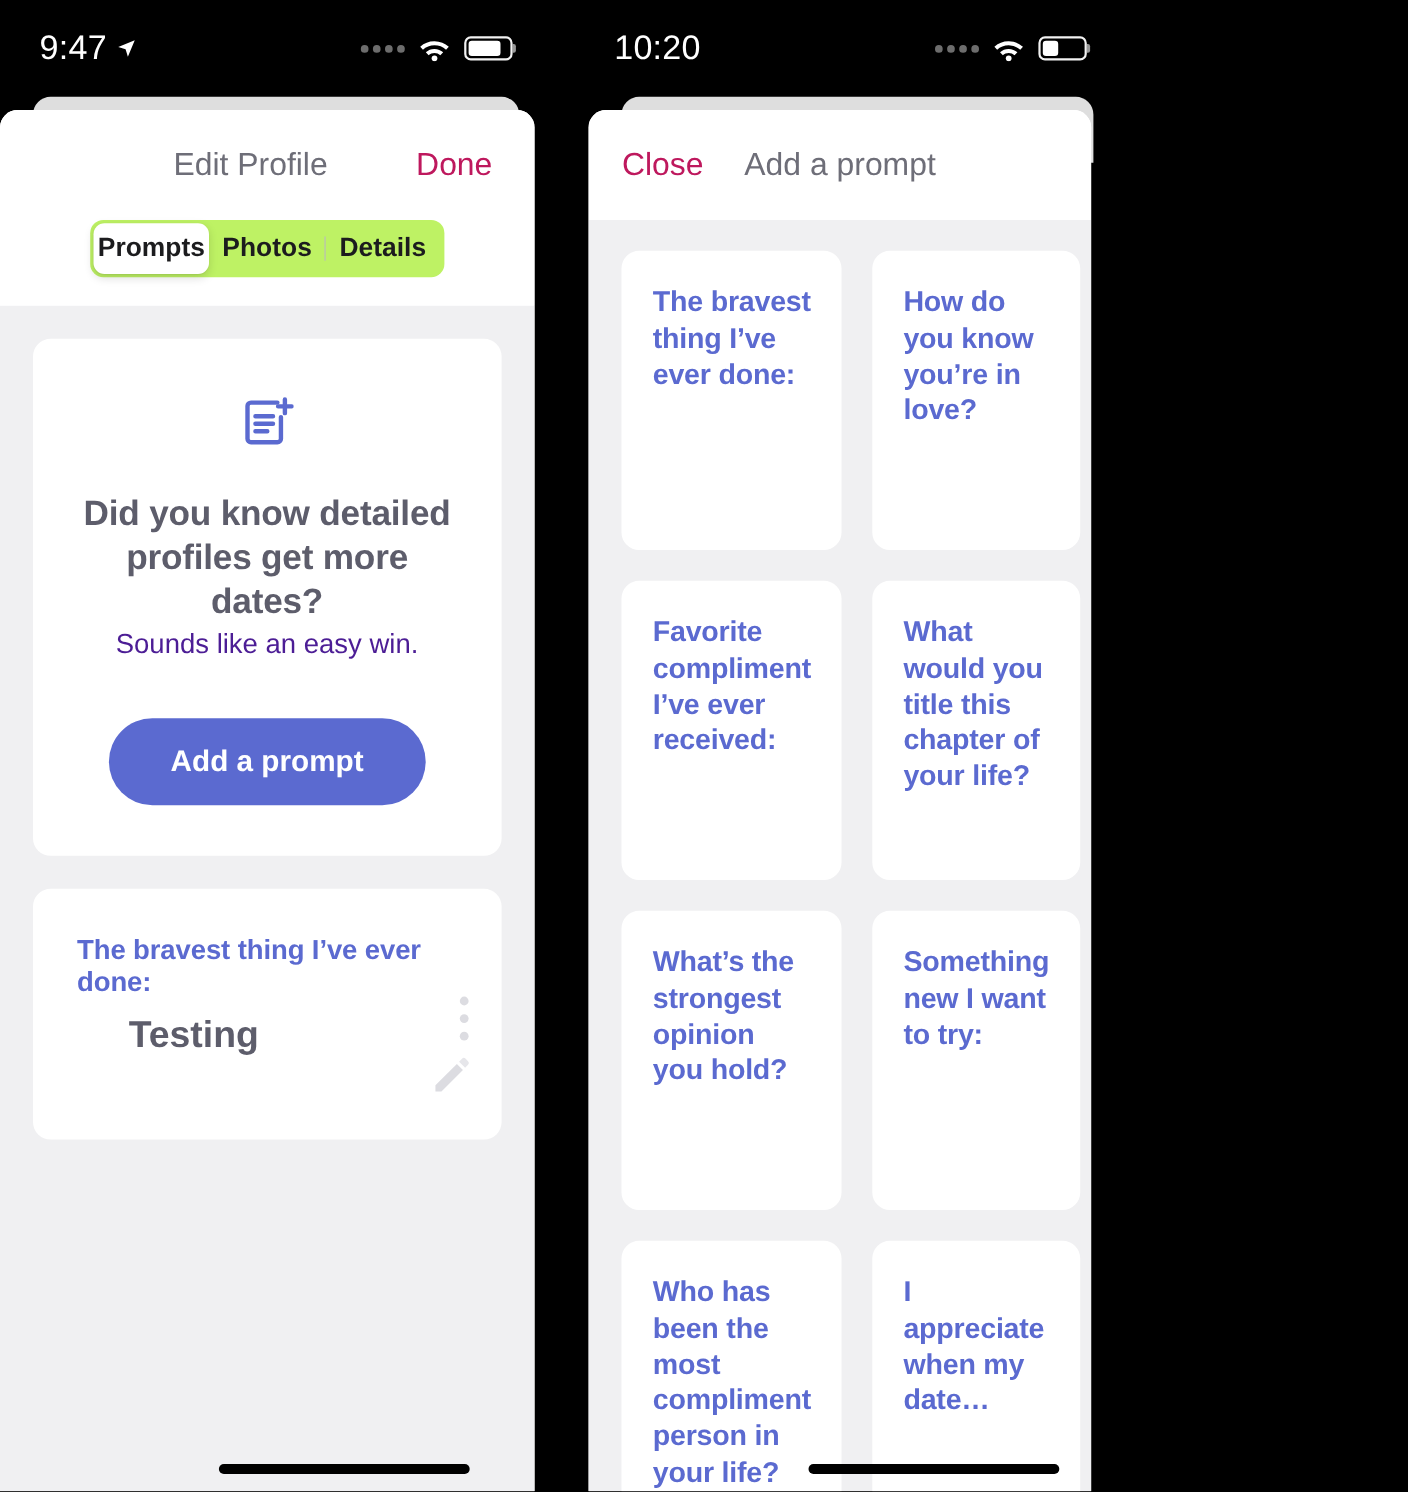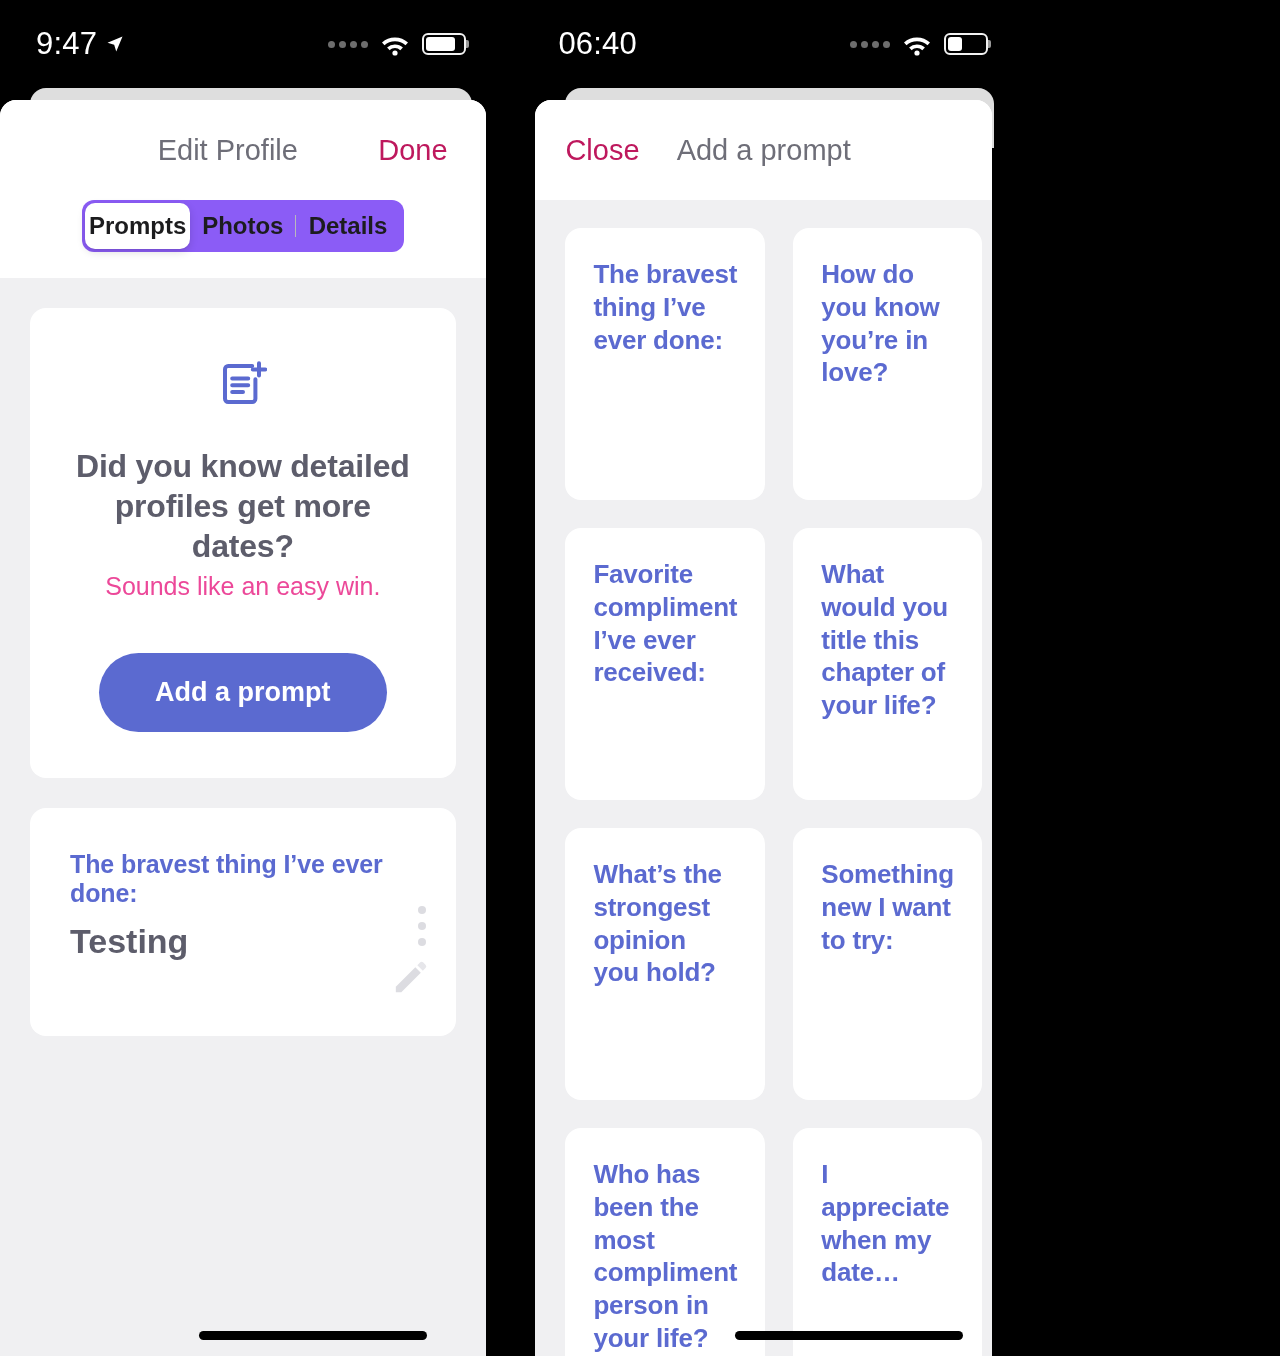--- a/index.html
+++ b/index.html
@@ -71,21 +71,21 @@
   .nav-action {
     position: relative; z-index: 2; font-size: 29px;
     color: #be185d; font-weight: 400; cursor: pointer;
   }
   .nav-action.done  { margin-left: auto; padding-right: 38px; }
   .nav-action.close { padding-left: 30px; }
 
   
   .seg-wrap { background: #fff; padding: 0 82px 26px 82px; flex: 0 0 auto; }
   .seg {
-    position: relative; display: flex; background: #8b5cf6;
+    position: relative; display: flex; background: #bef264;
     border-radius: 12px; padding: 3px; height: 52px;
   }
   .seg-item {
     flex: 1; display: flex; align-items: center; justify-content: center;
     font-size: 24px; font-weight: 700; color: #1c1c1e;
     border-radius: 10px; cursor: pointer; position: relative;
   }
   .seg-item.active {
     background: #fff; box-shadow: 0 3px 9px rgba(0,0,0,.14), 0 1px 1px rgba(0,0,0,.05);
   }
@@ -100,34 +100,34 @@
   .card {
     background: #fff; border-radius: 16px; margin-top: 30px;
   }
 
   .promo { padding: 52px 40px 46px; text-align: center; }
   .promo-icon { margin: 0 auto 38px; width: 48px; height: 48px; display: block; }
   .promo-title {
     font-size: 32px; font-weight: 700; color: #5d5d6b;
     line-height: 1.25; letter-spacing: -.2px;
   }
-  .promo-sub { font-size: 25px; color: #ec4899; margin-top: 6px; }
+  .promo-sub { font-size: 25px; color: #4c1d95; margin-top: 6px; }
   .promo-btn {
     display: inline-block; margin-top: 52px;
     background: #5b6ad0; color: #fff; font-size: 27px; font-weight: 700;
     padding: 24px 56px; border-radius: 40px; border: none; cursor: pointer;
     font-family: "Liberation Sans", sans-serif;
   }
 
   .prompt-card { position: relative; padding: 42px 40px 56px; min-height: 228px; }
   .prompt-q {
     font-size: 25px; font-weight: 700; color: #5b6ad0; letter-spacing: -.1px;
   }
   .prompt-a {
-    font-size: 34px; font-weight: 700; color: #5d5d6b; margin-top: 14px;
+    font-size: 34px; font-weight: 700; color: #5d5d6b; margin-top: 14px; margin-left: 47px;
   }
   .kebab { position: absolute; right: 30px; top: 98px; cursor: pointer; }
   .kebab i {
     display: block; width: 8px; height: 8px; border-radius: 50%;
     background: #dcdce1; margin-bottom: 8px;
   }
   .pencil { position: absolute; right: 26px; top: 150px; width: 40px; height: 40px; cursor: pointer; }
 
   
   .grid {
@@ -234,21 +234,21 @@
 
     <div class="home-ind"></div>
   </div>
 
   <div class="gap"></div>
 
   <div class="phone right">
 
     <div class="statusbar">
       <div class="sb-left">
-        <span class="sb-time">06:40</span>
+        <span class="sb-time">10:20</span>
       </div>
       <div class="sb-right">
         <span class="dots">
             <i></i>
             <i></i>
             <i></i>
             <i></i>
           </span>
         <svg class="wifi" viewBox="0 0 32 23">
           <path d="M16 4.6c5 0 9.6 1.9 13 5l-2.5 2.6A15.9 15.9 0 0 0 16 8.2c-4 0-7.8 1.5-10.5 4L3 9.6a18.9 18.9 0 0 1 13-5z" fill="#fff"></path>

